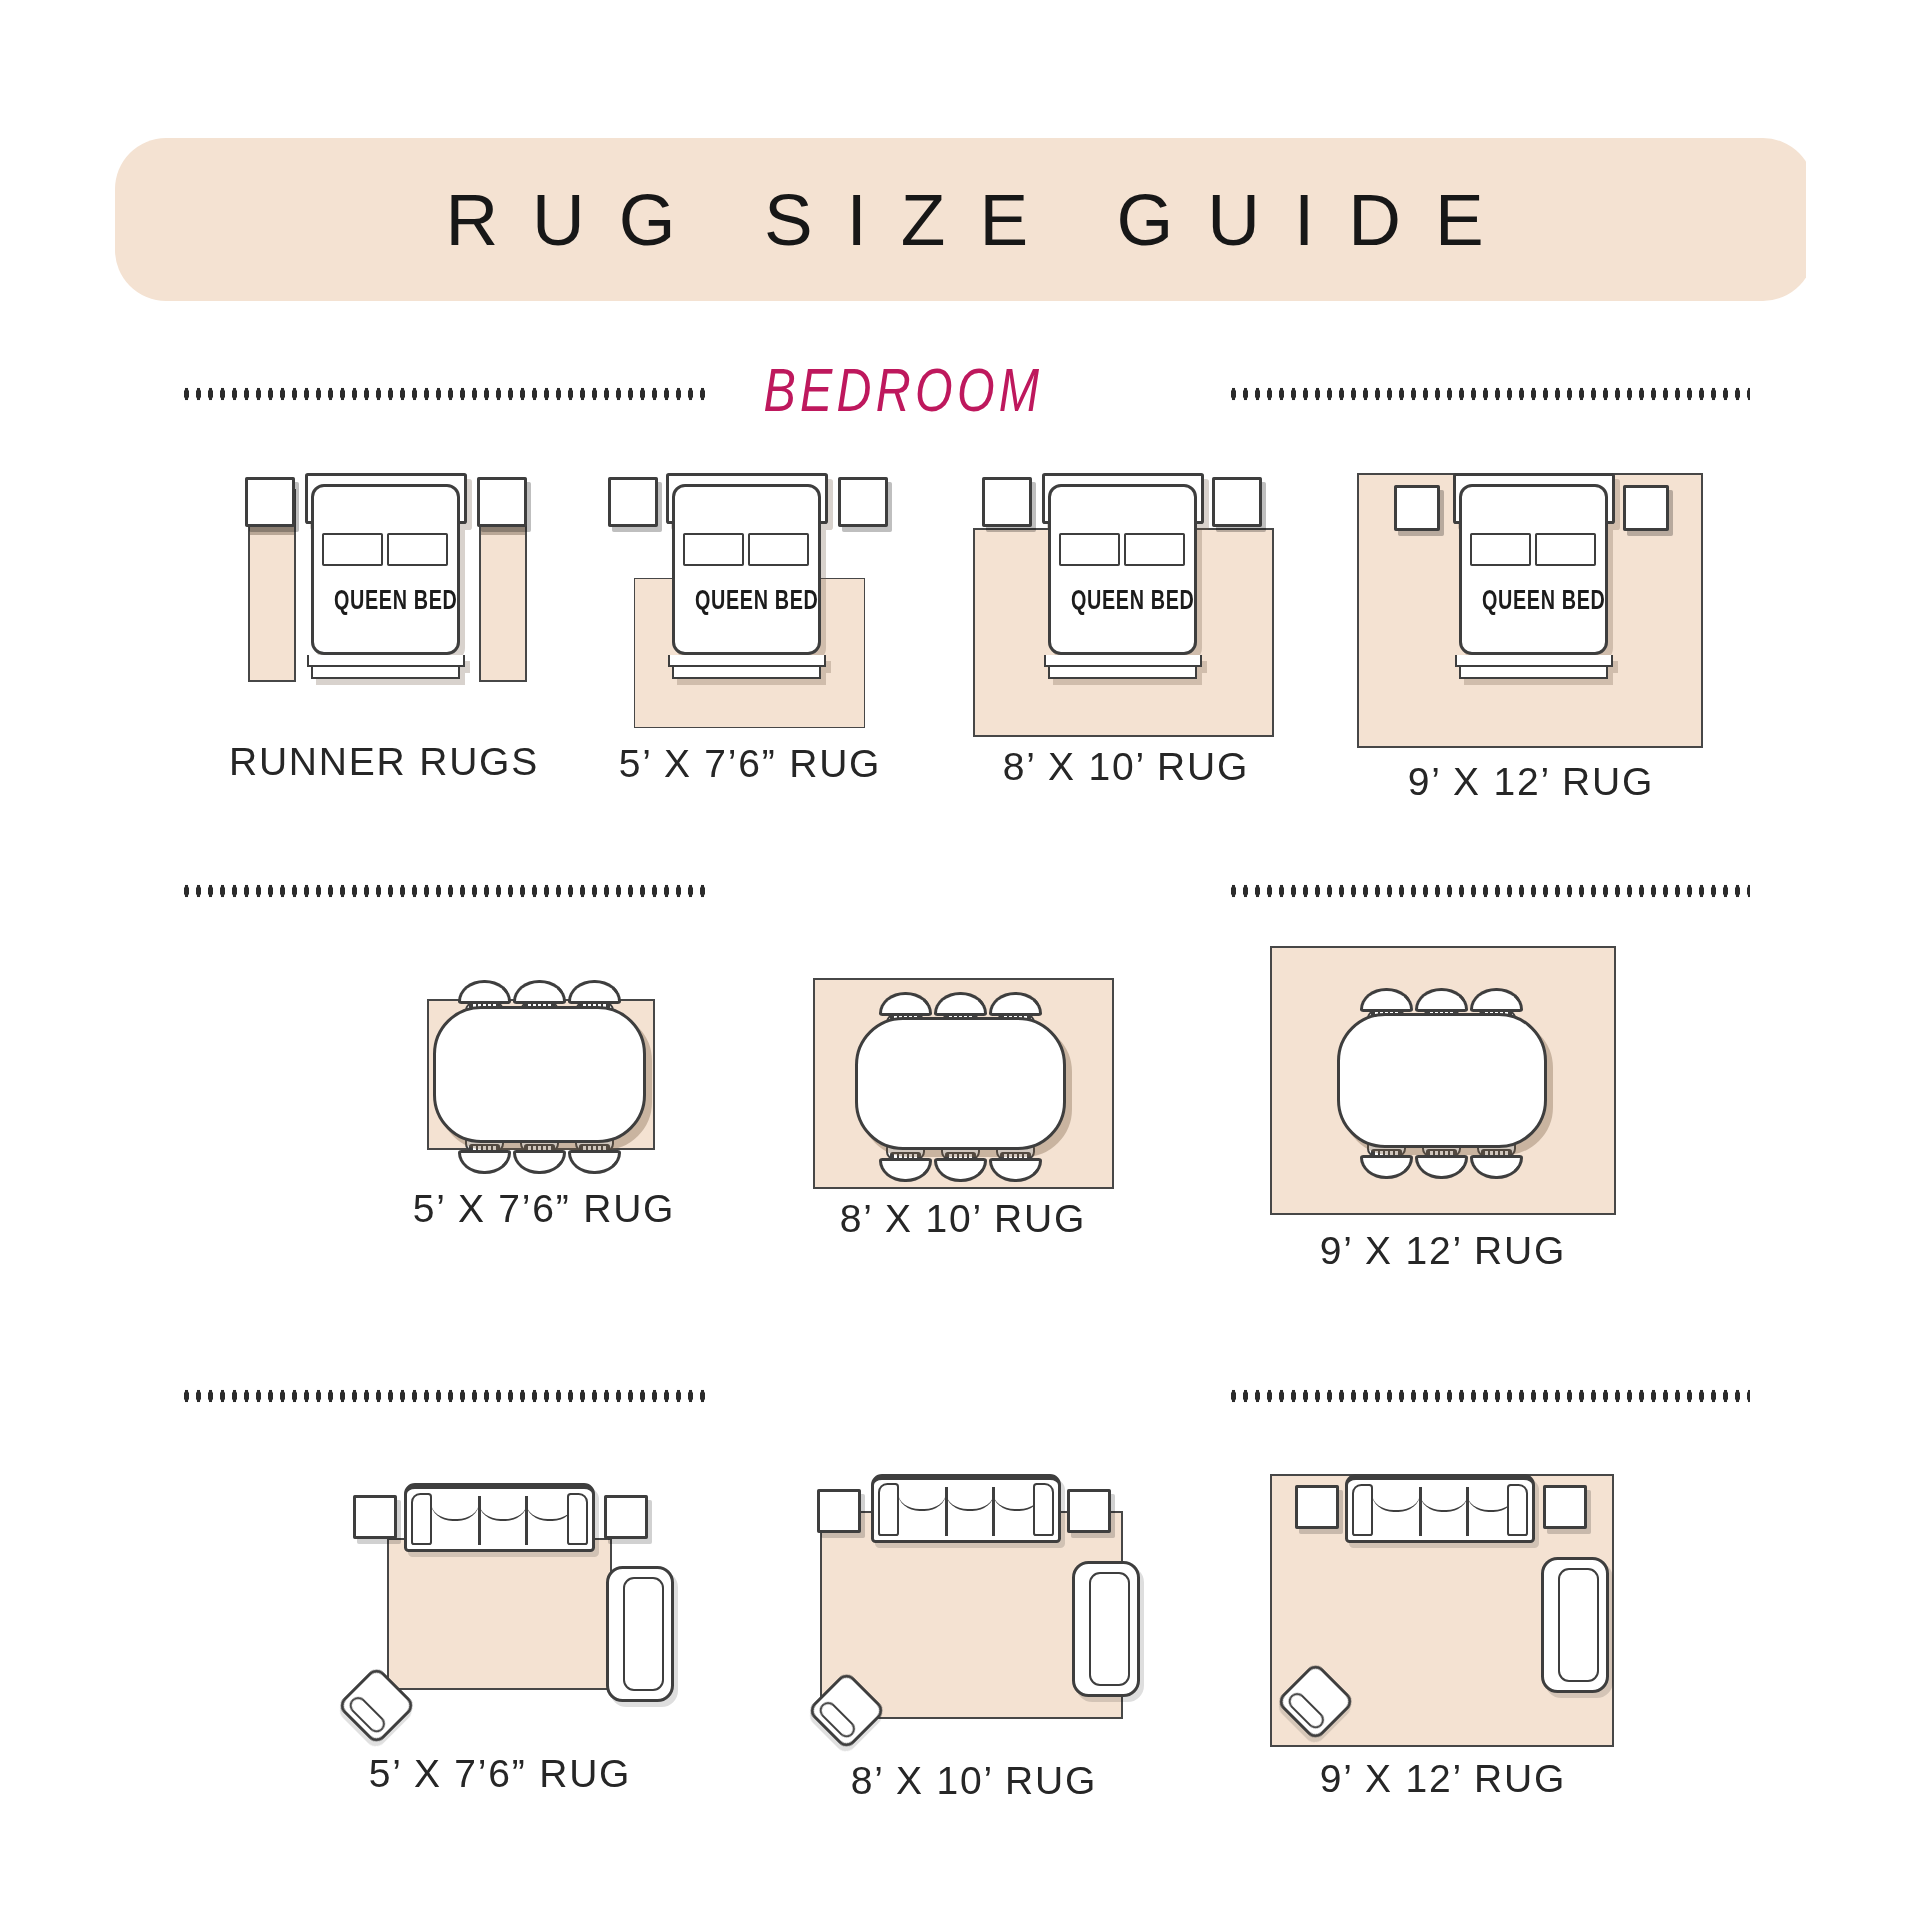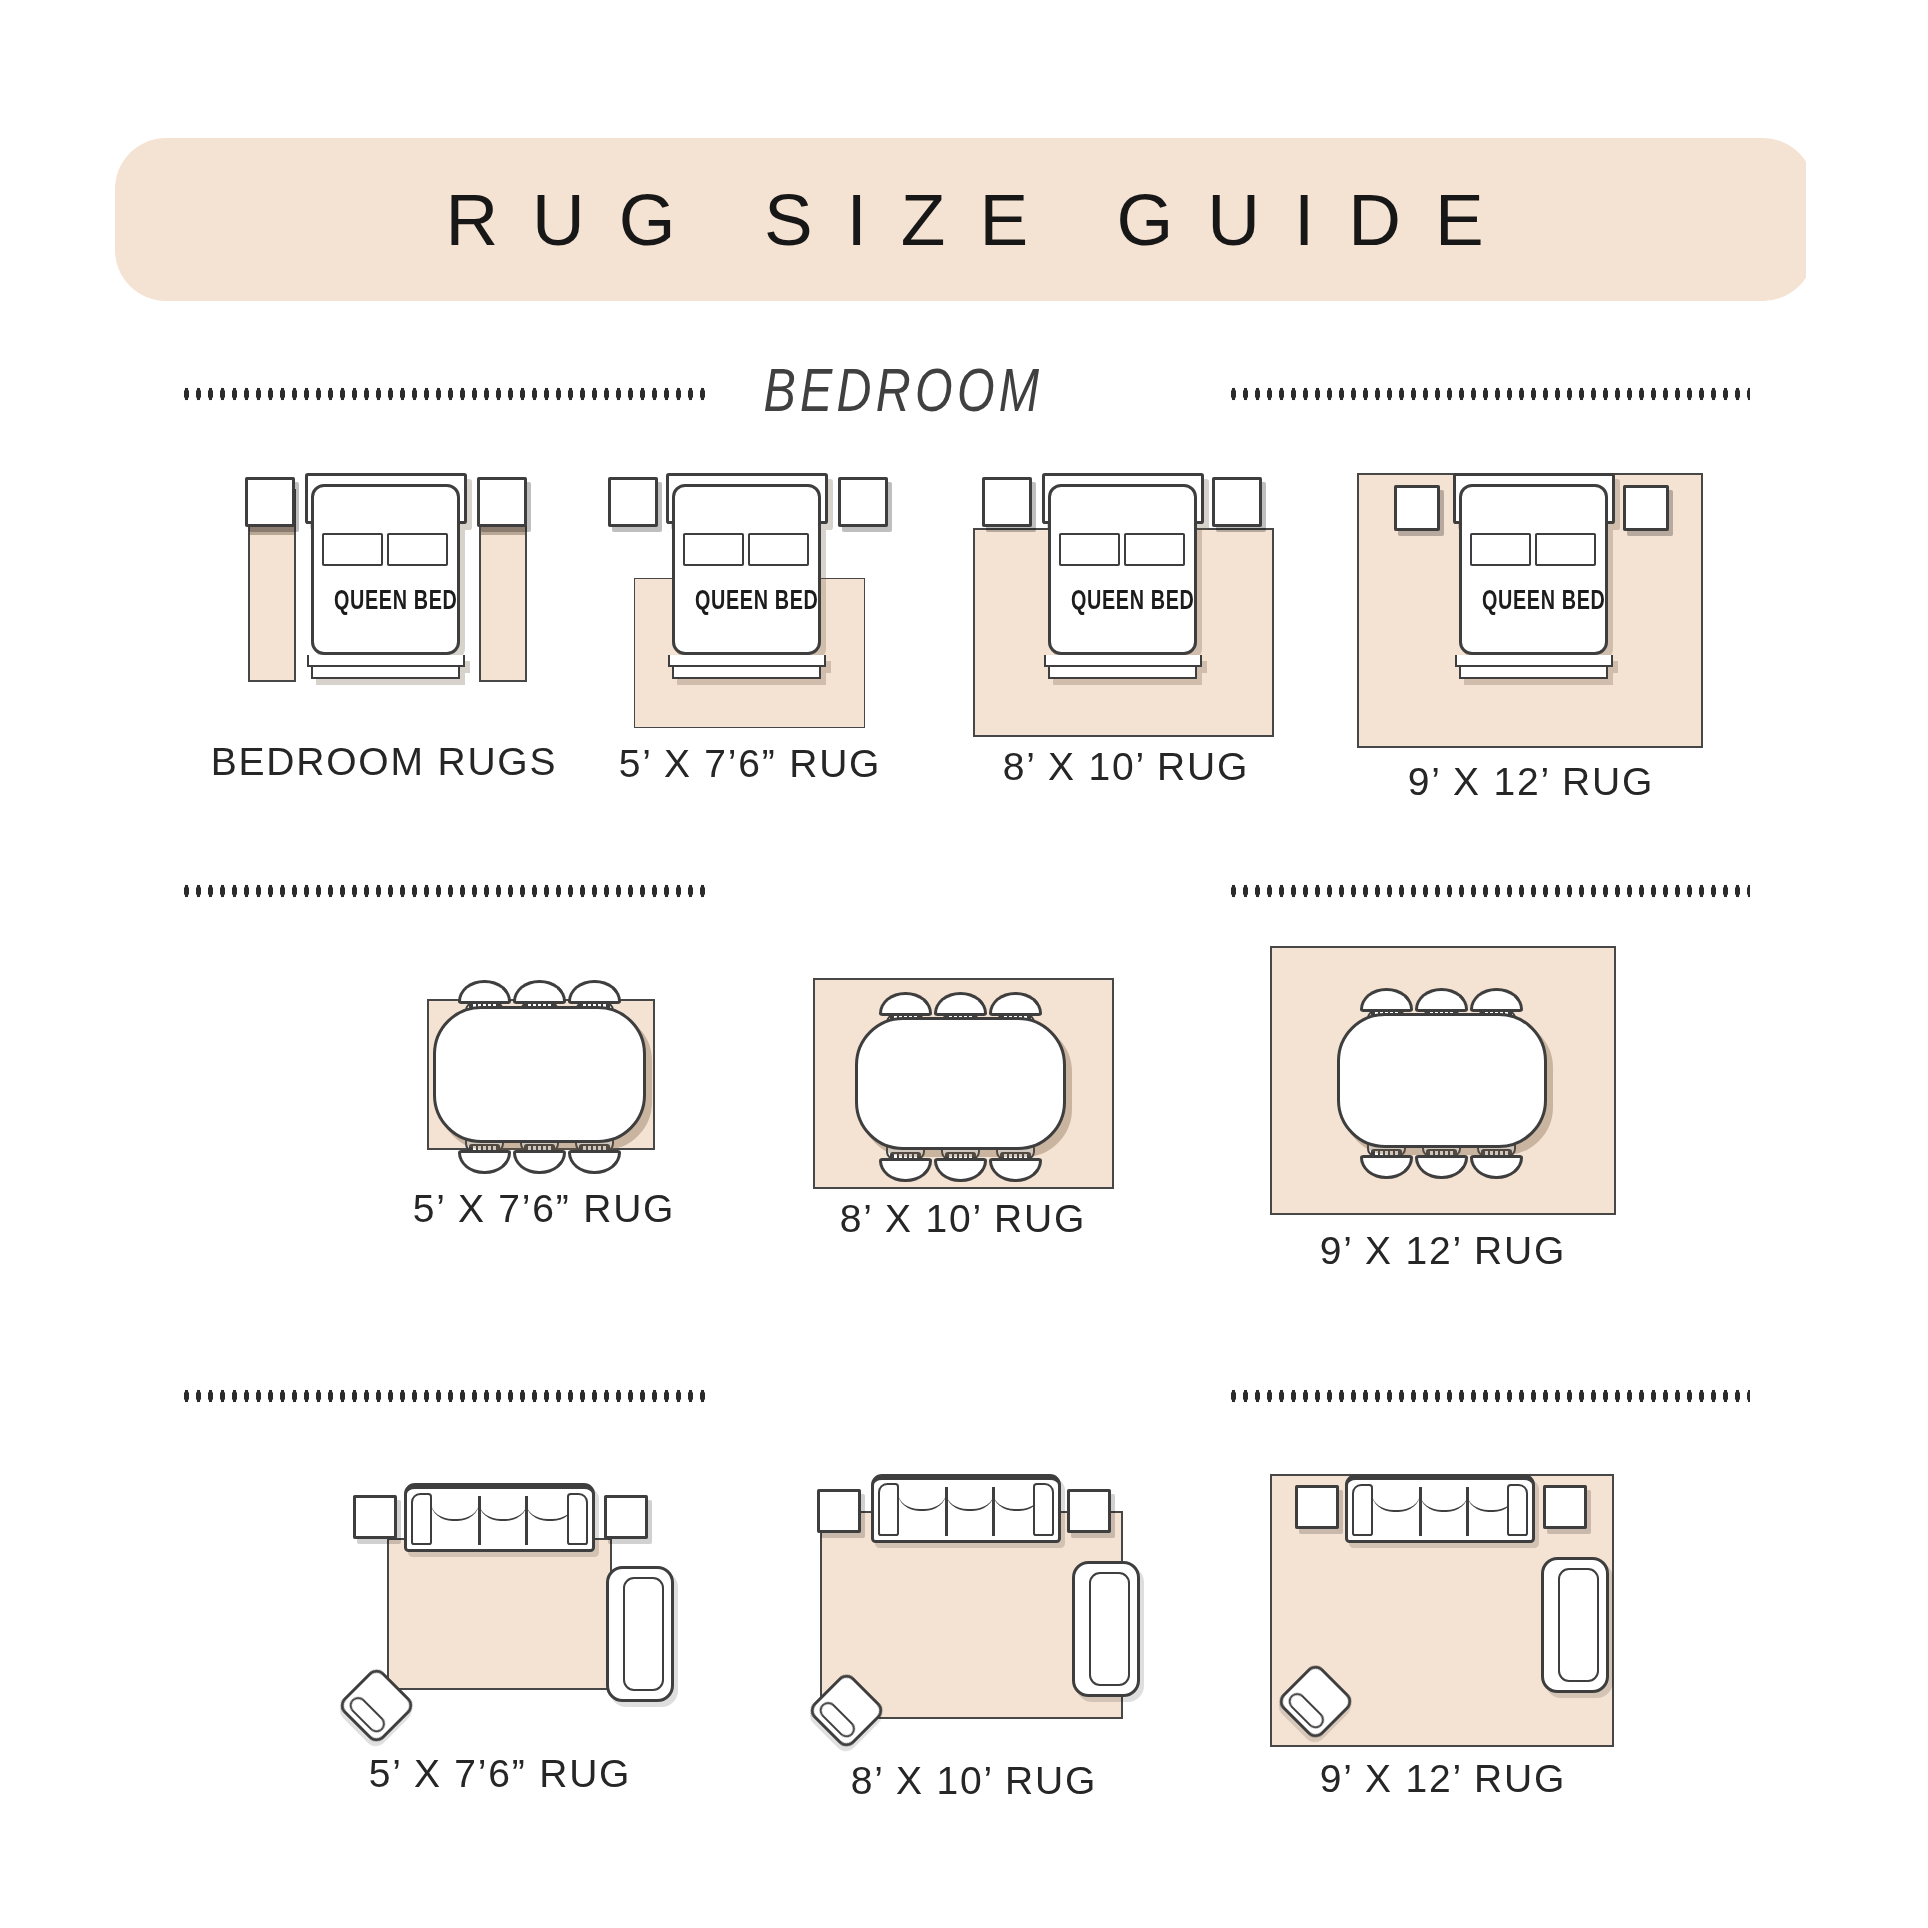--- a/index.html
+++ b/index.html
@@ -9,21 +9,21 @@
           font-family:"Liberation Sans", sans-serif;border-radius:21px;}
 
   
   .banner{position:absolute;left:115px;top:138px;width:1699px;height:163px;
           background:var(--beige);border-radius:51px;}
   .banner-text{line-height:163px;text-align:center;font-size:73px;letter-spacing:34px;
                padding-left:34px;color:#171717;white-space:nowrap;}
 
   
   .sec-title{position:absolute;left:0;width:100%;text-align:center;font-style:italic;
-             font-size:62px;color:#404040;white-space:nowrap;}
+             font-size:62px;color:#be185d;white-space:nowrap;}
   .sec-title span{display:inline-block;transform:scaleX(0.78);letter-spacing:5.5px;}
   .dots{position:absolute;height:13.8px;background-repeat:repeat-x;background-size:12px 13.8px;
         background-image:radial-gradient(2.5px 6.4px at 2.5px 50%, #2b2b2b 97%, rgba(0,0,0,0) 100%);}
 
   
   .diagram{position:absolute;}
   .rug{position:absolute;background:var(--rug-c,var(--beige));border:2.8px solid #474747;}
   .rug.thin{border-width:1.8px;}
   .dlabel{position:absolute;transform:translateX(-50%);white-space:nowrap;
           font-size:39px;letter-spacing:1.8px;color:#262626;}
@@ -107,21 +107,21 @@
       <div class="mattress">
         <div class="pillow" style="left:7.3px"></div>
         <div class="pillow" style="left:73px"></div>
         <div class="bed-label">QUEEN BED</div>
       </div>
       <div class="fb1"></div>
       <div class="fb2"></div>
     </div>
     <div class="nstand" style="left:43px;top:18.4px"></div>
     <div class="nstand" style="left:275px;top:18.4px"></div>
-    <div class="dlabel" style="left:182px;top:281px">BEDROOM RUGS</div>
+    <div class="dlabel" style="left:182px;top:281px">RUNNER RUGS</div>
   </div>
 
   <div class="diagram" style="left:588px;top:459px;width:367px;height:340px">
     <div class="rug thin" style="left:46px;top:119px;width:231px;height:150px"></div>
     <div class="bed" style="left:78px;top:13.8px">
       <div class="headboard"></div>
       <div class="mattress">
         <div class="pillow" style="left:7.3px"></div>
         <div class="pillow" style="left:73px"></div>
         <div class="bed-label">QUEEN BED</div>

